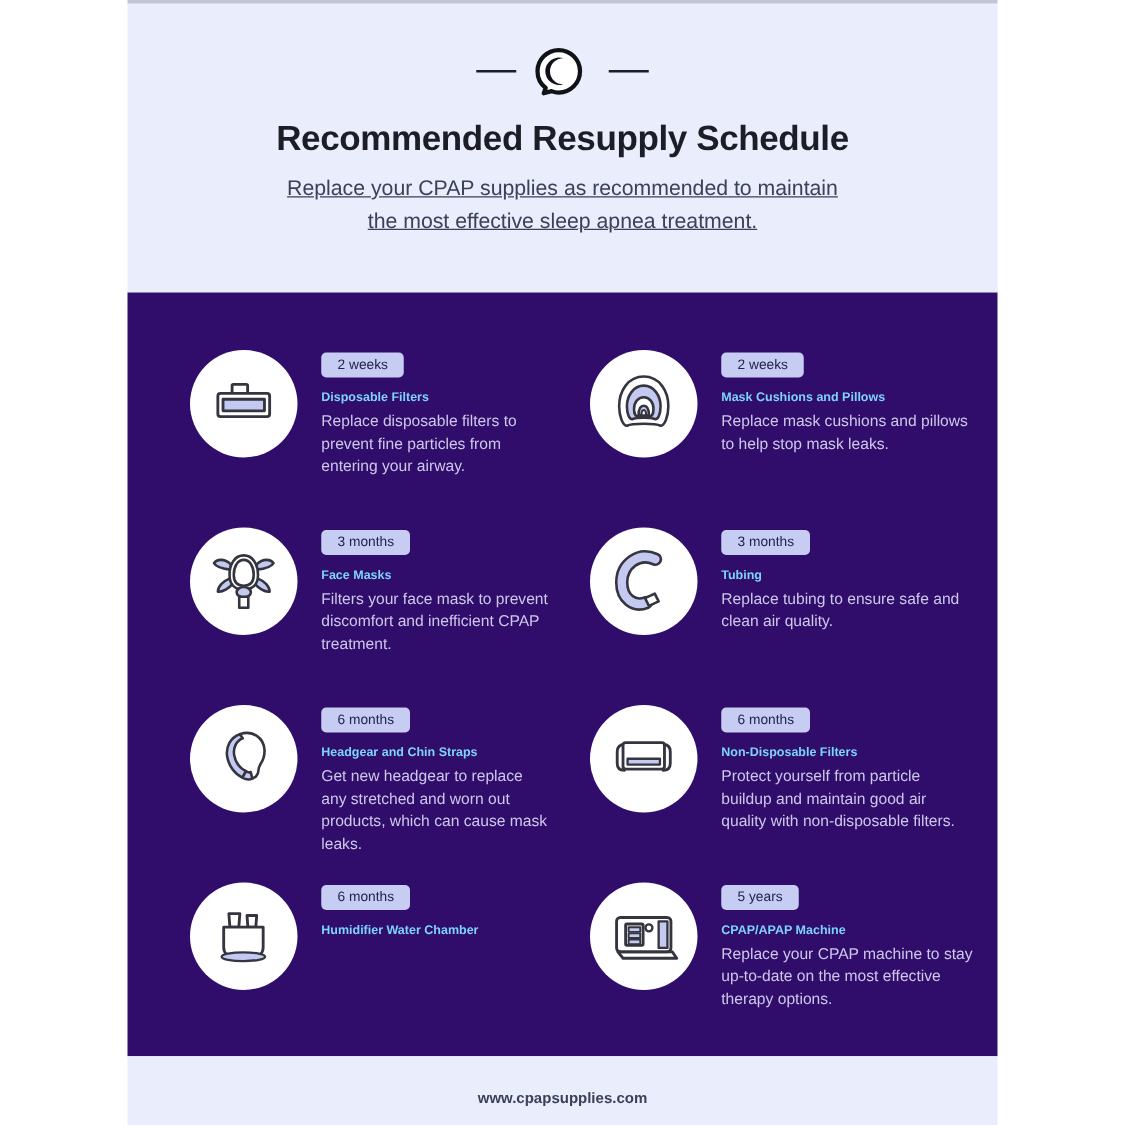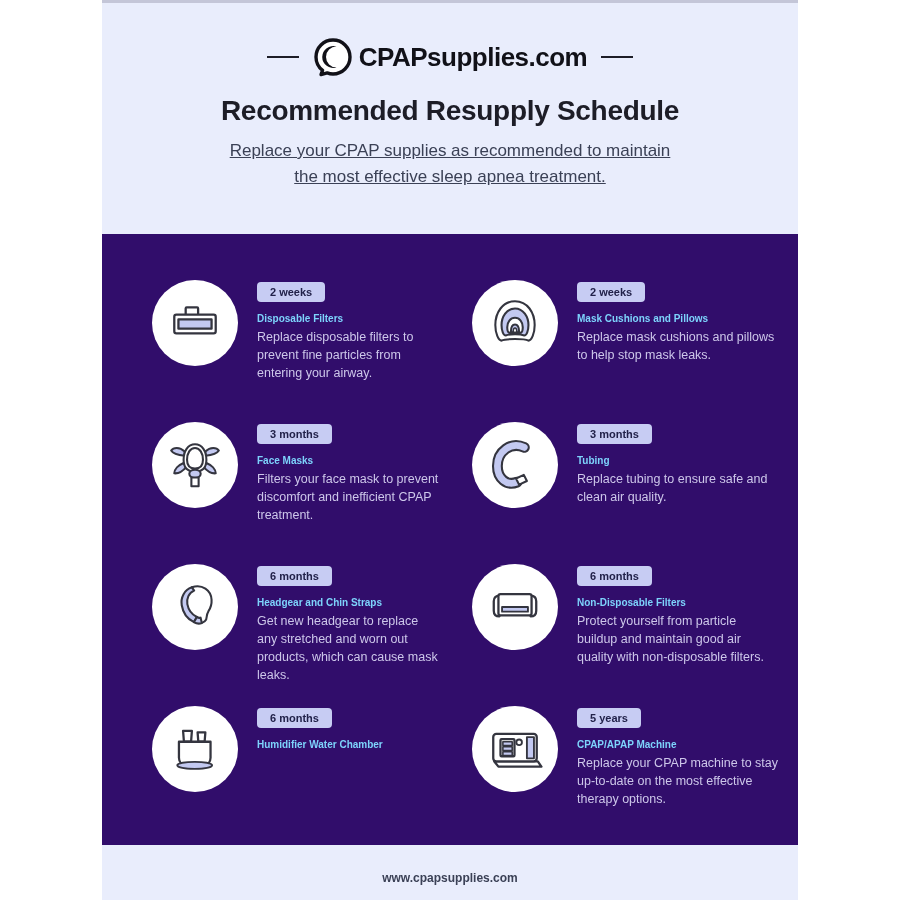--- a/index.html
+++ b/index.html
@@ -17,21 +17,21 @@
   .logo-text{font-size:26px;font-weight:800;color:#111118;letter-spacing:-0.5px;}
   .page-title{margin:18px 0 10px 0;font-size:28px;font-weight:800;color:#1d1d27;letter-spacing:-0.3px;}
   .subtitle{margin:11px auto 0 auto;font-size:17px;color:#3b4156;line-height:1.55;max-width:520px;text-decoration:underline;}
   
   .panel{background:#310d6b;height:611px;box-sizing:border-box;padding:46px 0 0 50px;overflow:hidden;}
   .grid{display:grid;grid-template-columns:320px 1fr;grid-auto-rows:142px;}
   .item{display:flex;align-items:flex-start;}
   .circle{width:86px;height:86px;min-width:86px;border-radius:50%;background:#ffffff;
           display:flex;align-items:center;justify-content:center;margin-right:19px;}
   .txt{padding-top:2px;}
-  .badge{display:inline-block;background:#c7ccf3;color:#22224a;font-size:11px;font-weight:700;
+  .badge{display:inline-block;background:#c7ccf3;color:#22224a;font-size:11px;font-weight:400;
          padding:4px 13px;border-radius:4px;line-height:1.1;}
   .ititle{margin:11px 0 4px 0;font-size:10px;font-weight:700;color:#7dd3fc;white-space:nowrap;}
   .idesc{margin:0;font-size:12.5px;line-height:1.45;color:#cdc7ea;}
   .item.c1 .idesc{max-width:182px;}
   .item.c2 .idesc{max-width:202px;}
   
   .footer{height:55px;background:#e9edfc;text-align:center;box-sizing:border-box;padding-top:26px;}
   .footer-url{font-size:12px;font-weight:700;color:#3b4156;}
   svg{display:block;}
 </style>
@@ -43,21 +43,20 @@
 
     <header class="band header">
       <div class="logo-row">
         <span class="rule"></span>
         <span class="logo-icon">
           <svg width="40" height="40" viewBox="0 0 40 40">
             <path d="M20 3 C10.6 3 3 10.6 3 20 C3 25.5 5.6 30.3 9.6 33.4 L8 37.6 L14.2 35.9 C16 36.6 18 37 20 37 C29.4 37 37 29.4 37 20 C37 10.6 29.4 3 20 3 Z" fill="#ffffff" stroke="#111118" stroke-width="3.4" stroke-linejoin="round"></path>
             <path d="M23.5 9.5 A11 11 0 1 0 23.5 30.5 A8.6 8.6 0 1 1 23.5 9.5 Z" fill="#111118"></path>
           </svg>
         </span>
-        <span class="logo-text">CPAPsupplies.com</span>
         <span class="rule"></span>
       </div>
       <h1 class="page-title">Recommended Resupply Schedule</h1>
       <p class="subtitle"><span>Replace your CPAP supplies as recommended to maintain</span><br>
         <span>the most effective sleep apnea treatment.</span></p>
     </header>
 
     <main class="panel">
       <div class="grid">
 

